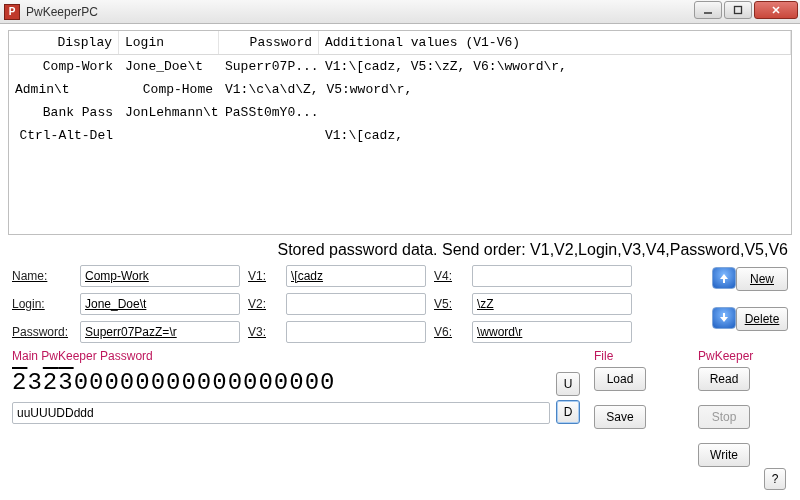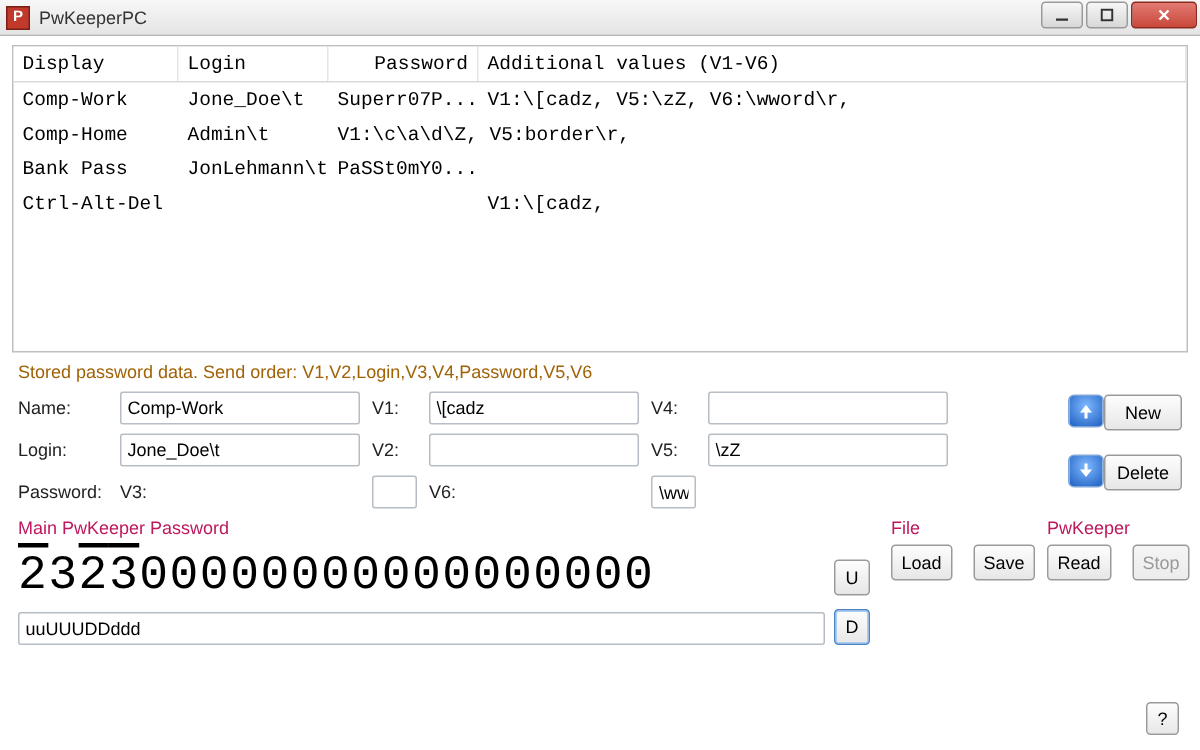--- a/index.html
+++ b/index.html
@@ -40,31 +40,31 @@
   
   .grid {
     border:1px solid #bfbfbf;
     height:205px;
     overflow:hidden;
     background:#fff;
   }
   .ghead, .grow { display:flex; font-family: Consolas, "Courier New", monospace; font-size:13px; }
   .ghead { background:#fff; border-bottom:1px solid #d9d9d9; }
   .gcell { padding:4px 6px; overflow:hidden; white-space:nowrap; text-overflow:clip; }
-  .c-disp   { width:110px; }
+  .c-disp   { width:110px;text-align:right; }
   .c-login  { width:100px; }
   .c-pass   { width:100px;text-align:right; }
   .c-add    { flex:1; }
   .ghead .gcell { border-right:1px solid #e4e4e4; }
   .grow .gcell { }
 
-  .hint { padding:6px 4px 4px 4px; color:#a16207; font-size:12px; }
-
-  
-  .formarea { display:flex; gap:0; padding:2px 4px 0 4px; }
+  .hint { padding:6px 4px 4px 4px; color:#000000; font-size:16px;text-align:right; }
+
+  
+  .formarea { display:flex; gap:0; padding:2px 4px 0 4px;text-decoration:underline; }
   .leftcols { flex:1; display:grid;
               grid-template-columns: 60px 160px 30px 140px 30px 160px;
               column-gap:8px; row-gap:6px; align-items:center; }
   .lbl { color:#222; }
   input.tb {
     width:100%; height:22px;
     border:1px solid #b7bdc4; border-radius:2px;
     padding:2px 4px; font-size:12px; background:#fff;
   }
   .iconbtn {
@@ -84,35 +84,35 @@
   }
   .btn.disabled { color:#9a9a9a; background:linear-gradient(#f5f5f5,#ececec); }
   .sidebtns { display:flex; flex-direction:column; gap:16px; padding-top:2px; }
 
   
   .bottom { display:flex; gap:14px; padding:6px 4px 0 4px; }
   .mainpw { flex:1; }
   .grouplbl { font-size:12px; color:#be185d; margin-bottom:4px; }
   .mainpw .code {
     font-family: Consolas, "Courier New", monospace;
-    font-size:32px; letter-spacing:1px;
+    font-size:24px; letter-spacing:1px;
     padding:2px 0 4px 0;
   }
   .code .ov { text-decoration: overline; }
   .mainpw .row2 { display:flex; gap:6px; align-items:flex-end; }
   .mainpw .row2 input { flex:1; }
   .sqbtn {
     width:24px; height:24px;
     border:1px solid #9a9a9a; border-radius:3px;
     background:linear-gradient(#fdfdfd,#e7e7e7);
     font-size:12px;
   }
   .sqbtn.prim { border-color:#4a84c4; box-shadow:0 0 0 1px #a9cdf3 inset; }
   .filecol, .pkcol { display:flex; flex-direction:column; }
-  .filecol .btns, .pkcol .btns { display:flex; flex-direction:row; gap:14px; }
+  .filecol .btns, .pkcol .btns { display:flex; flex-direction:column; gap:14px; }
   .filecol { width:90px; }
   .pkcol { width:90px; }
 
   .helpbtn {
     position:absolute; right:14px; bottom:10px;
     width:22px; height:22px;
     border:1px solid #9a9a9a; border-radius:3px;
     background:linear-gradient(#fdfdfd,#e7e7e7);
     font-size:12px;
   }
@@ -153,23 +153,23 @@
       <div class="gcell c-add">Additional values (V1-V6)</div>
     </div>
     <div id="grid-rows">
         <div class="grow">
           <div class="gcell c-disp">Comp-Work</div>
           <div class="gcell c-login">Jone_Doe\t</div>
           <div class="gcell c-pass">Superr07P...</div>
           <div class="gcell c-add">V1:\[cadz, V5:\zZ, V6:\wword\r,</div>
         </div>
         <div class="grow">
+          <div class="gcell c-login">Admin\t</div>
           <div class="gcell c-disp">Comp-Home</div>
-          <div class="gcell c-login">Admin\t</div>
-          <div class="gcell c-add">V1:\c\a\d\Z, V5:border\r,</div>
+          <div class="gcell c-add">V1:\c\a\d\Z, V5:wword\r,</div>
         </div>
         <div class="grow">
           <div class="gcell c-disp">Bank Pass</div>
           <div class="gcell c-login">JonLehmann\t</div>
           <div class="gcell c-pass">PaSSt0mY0...</div>
           <div class="gcell c-add"></div>
         </div>
         <div class="grow">
           <div class="gcell c-disp">Ctrl-Alt-Del</div>
           <div class="gcell c-login"></div>
@@ -191,20 +191,21 @@
       <input class="tb" value="" style="">
 
       <div class="lbl">Login:</div>
       <input class="tb" value="Jone_Doe\t" style="">
       <div class="lbl">V2:</div>
       <input class="tb" value="" style="">
       <div class="lbl">V5:</div>
       <input class="tb" value="\zZ" style="">
 
       <div class="lbl">Password:</div>
+      <input class="tb" value="Superr07PazZ=\r" style="">
       <div class="lbl">V3:</div>
       <input class="tb" value="" style="">
       <div class="lbl">V6:</div>
       <input class="tb" value="\wword\r" style="">
     </div>
 
     <div class="iconcol">
       <div class="iconbtn">
         <svg viewBox="0 0 12 12">
             <path d="M6 2 L10 7 L7 7 L7 11 L5 11 L5 7 L2 7 Z" fill="#fff"></path>

